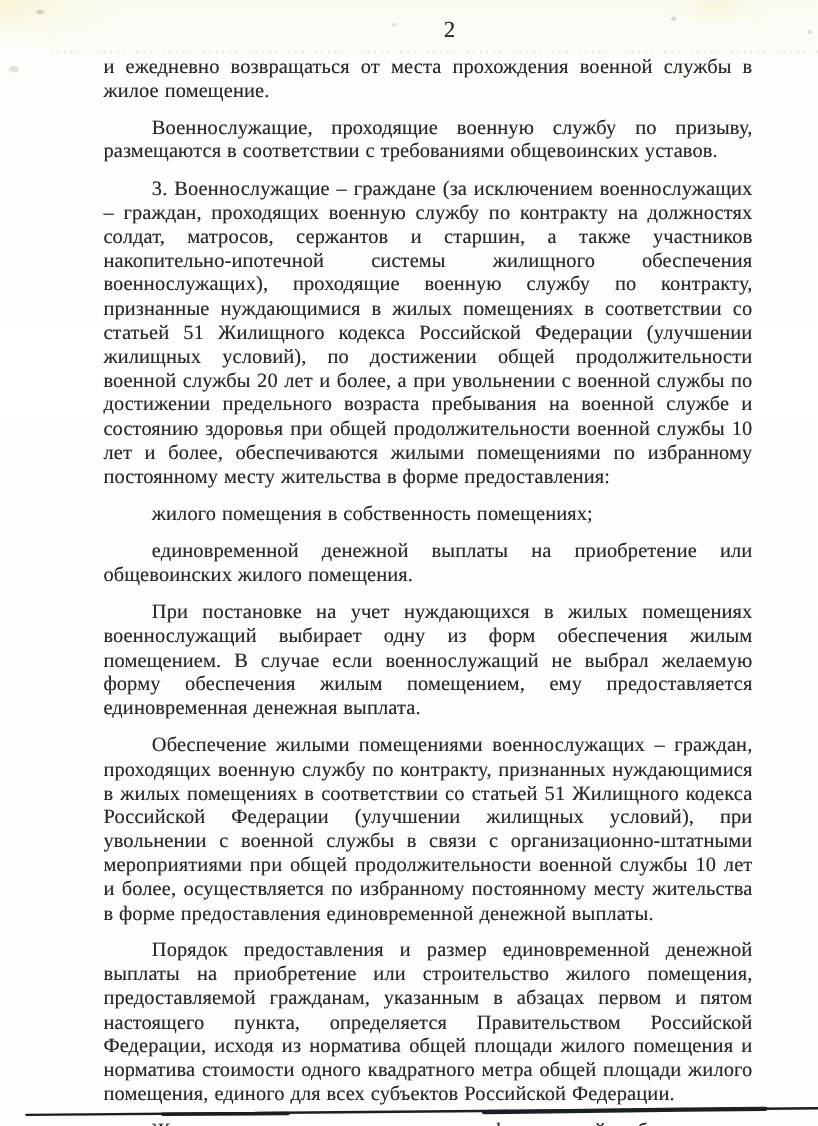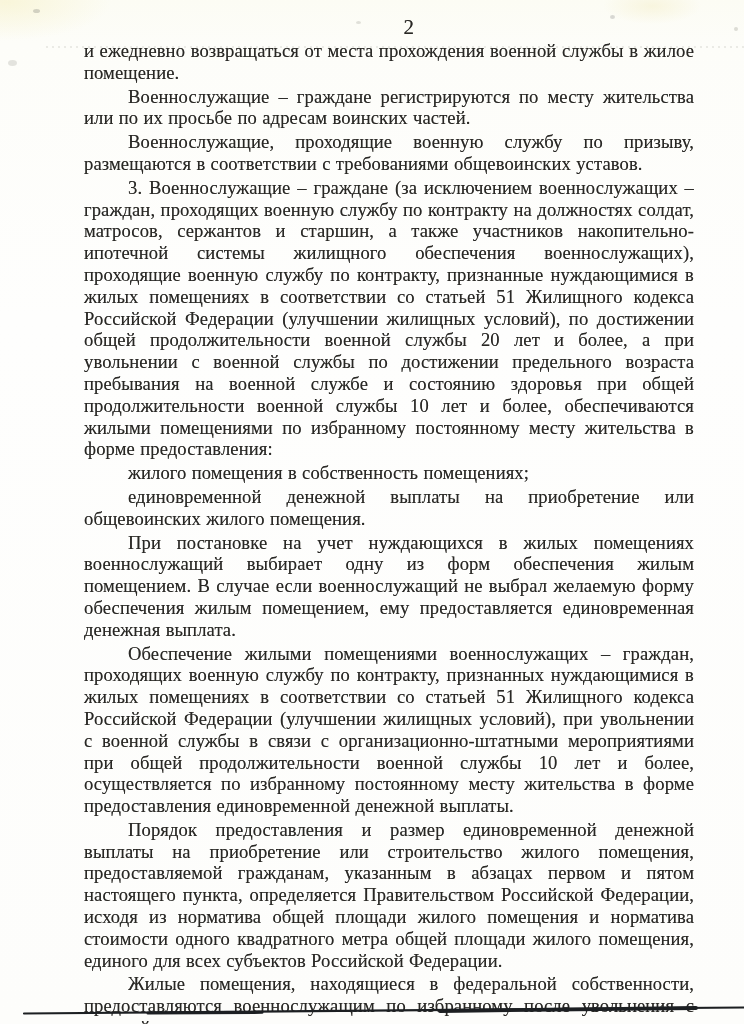--- a/index.html
+++ b/index.html
@@ -32,21 +32,21 @@
   }
   .text-block {
     position: absolute; left: 82px; top: 38px; width: 614px;
     font-family: "Liberation Serif", serif;
     font-size: 18.6px; line-height: 21.8px;
     color: var(--ink, #292825);
     text-align: justify; text-align-last: left;
     word-spacing: .03em; letter-spacing: .1px;
     text-shadow: 0 0 .5px rgba(50,50,48,.55);
   }
-  .para { margin: 2px; }
+  .para { margin: 12px; }
   .indent { text-indent: 44px; }
   .scanline { position: absolute; left: 0; top: 0; pointer-events: none; }
   .scanline path { fill: none; stroke: var(--scan_line, #1c1f22); stroke-linecap: round; }
   .edge-main  { stroke-width: 2.2px; }
   .edge-bold1 { stroke-width: 3.1px; }
   .edge-bold2 { stroke-width: 3.8px; }
   .speck { position: absolute; border-radius: 50%; }
   .s1 { left: 33px;  top: 9px;  width: 7px; height: 4px; background: rgba(150,150,140,.40); }
   .s2 { left: 610px; top: 15px; width: 5px; height: 4px; background: rgba(150,150,145,.35); }
   .s3 { left: 8px;   top: 60px; width: 9px; height: 6px; background: rgba(170,170,160,.30); }
@@ -57,21 +57,20 @@
 <body>
 
 <div class="page">
 
   <div class="page-number">2</div>
 
   <div class="noise-band"></div>
 
   <div class="text-block">
     <p class="para flush">и ежедневно возвращаться от места прохождения военной службы в жилое помещение.</p>
-    <p class="para indent">Военнослужащие – граждане регистрируются по месту жительства или по их просьбе по адресам воинских частей.</p>
     <p class="para indent">Военнослужащие, проходящие военную службу по призыву, размещаются в соответствии с требованиями общевоинских уставов.</p>
     <p class="para indent">3. Военнослужащие – граждане (за исключением военнослужащих – граждан, проходящих военную службу по контракту на должностях солдат, матросов, сержантов и старшин, а также участников накопительно-ипотечной системы жилищного обеспечения военнослужащих), проходящие военную службу по контракту, признанные нуждающимися в жилых помещениях в соответствии со статьей 51 Жилищного кодекса Российской Федерации (улучшении жилищных условий), по достижении общей продолжительности военной службы 20 лет и более, а при увольнении с военной службы по достижении предельного возраста пребывания на военной службе и состоянию здоровья при общей продолжительности военной службы 10 лет и более, обеспечиваются жилыми помещениями по избранному постоянному месту жительства в форме предоставления:</p>
     <p class="para indent">жилого помещения в собственность помещениях;</p>
     <p class="para indent">единовременной денежной выплаты на приобретение или общевоинских жилого помещения.</p>
     <p class="para indent">При постановке на учет нуждающихся в жилых помещениях военнослужащий выбирает одну из форм обеспечения жилым помещением. В случае если военнослужащий не выбрал желаемую форму обеспечения жилым помещением, ему предоставляется единовременная денежная выплата.</p>
     <p class="para indent">Обеспечение жилыми помещениями военнослужащих – граждан, проходящих военную службу по контракту, признанных нуждающимися в жилых помещениях в соответствии со статьей 51 Жилищного кодекса Российской Федерации (улучшении жилищных условий), при увольнении с военной службы в связи с организационно-штатными мероприятиями при общей продолжительности военной службы 10 лет и более, осуществляется по избранному постоянному месту жительства в форме предоставления единовременной денежной выплаты.</p>
     <p class="para indent">Порядок предоставления и размер единовременной денежной выплаты на приобретение или строительство жилого помещения, предоставляемой гражданам, указанным в абзацах первом и пятом настоящего пункта, определяется Правительством Российской Федерации, исходя из норматива общей площади жилого помещения и норматива стоимости одного квадратного метра общей площади жилого помещения, единого для всех субъектов Российской Федерации.</p>
     <p class="para indent">Жилые помещения, находящиеся в федеральной собственности, предоставляются военнослужащим по избранному после увольнения с военной</p>
   </div>
 

